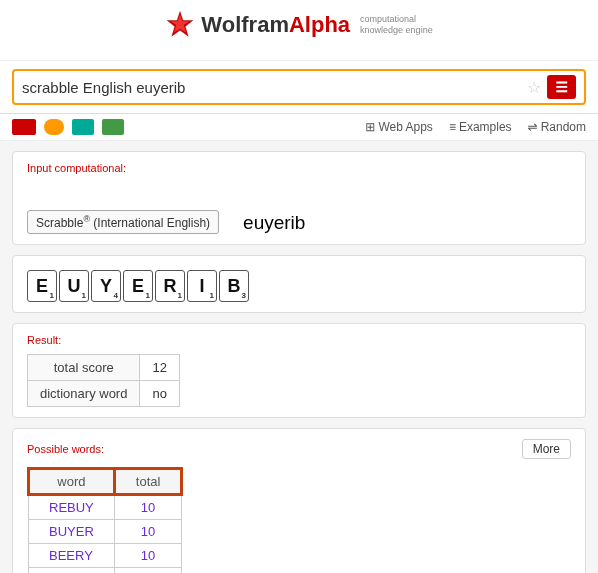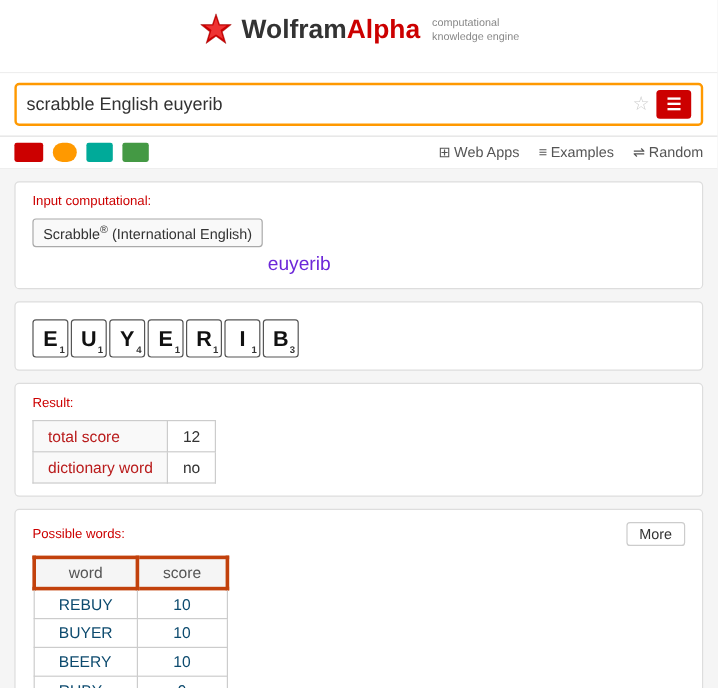--- a/index.html
+++ b/index.html
@@ -130,38 +130,38 @@
 
     .section-label {
       font-size: 11px;
       color: #c00;
       margin-bottom: 8px;
     }
 
     
     .interpretation-row {
       display: flex;
-      align-items: flex-start;
-      gap: 4px;
+      align-items: flex-end;
+      gap: 24px;
       flex-wrap: wrap;
     }
     .interp-badge {
       border: 1px solid #aaa;
       border-radius: 3px;
       padding: 3px 8px;
       font-size: 12px;
       color: #333;
       background: #f9f9f9;
     }
     .interp-badge sup {
       font-size: 9px;
     }
     .interp-word {
-      font-size: 16px;
-      color: #6d28d9;
+      font-size: 19px;
+      color: #000000;
       margin-top: 30px;
     }
 
     
     .tiles-row {
       display: flex;
       gap: 2px;
       align-items: flex-end;
       margin-top: 4px;
     }
@@ -193,21 +193,22 @@
       border-collapse: collapse;
       font-size: 13px;
     }
     .result-table td {
       border: 1px solid #ccc;
       padding: 5px 12px;
       color: #333;
     }
     .result-table td:first-child {
       background: #f9f9f9;
-      color: #b91c1c;
+      color: #404040;
+      text-align: center;
     }
 
     
     .possible-words-header {
       display: flex;
       justify-content: space-between;
       align-items: center;
       margin-bottom: 8px;
     }
     .more-btn {
@@ -228,21 +229,21 @@
       border: 3px solid #c2410c;
       padding: 4px 20px;
       background: #f5f5f5;
       color: #555;
       font-weight: normal;
     }
     .words-table td {
       border: 1px solid #ccc;
       padding: 4px 20px;
       text-align: center;
-      color: #0c4a6e;
+      color: #6d28d9;
     }
     .words-table td:first-child {
       text-align: left;
     }
   </style>
 </head>
 <body>
 
 <div class="header">
   <div class="logo-container">
@@ -335,21 +336,21 @@
 
   <div class="section">
     <div class="possible-words-header">
       <span class="section-label" style="margin-bottom:0;">Possible words:</span>
       <button class="more-btn">More</button>
     </div>
     <table class="words-table">
       <thead>
         <tr>
           <th>word</th>
-          <th>score</th>
+          <th>total</th>
         </tr>
       </thead>
       <tbody>
         <tr>
           <td>REBUY</td>
           <td>10</td>
         </tr>
         <tr>
           <td>BUYER</td>
           <td>10</td>

